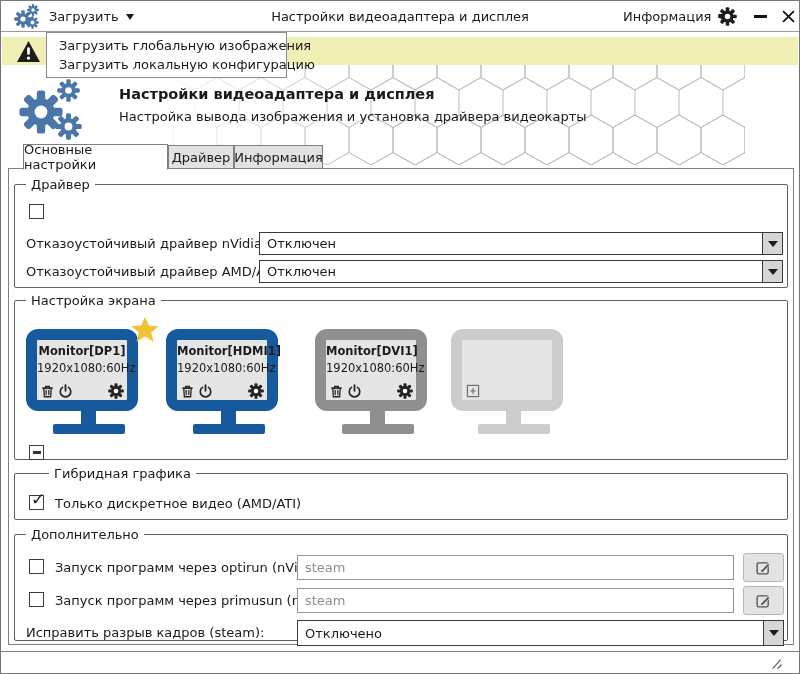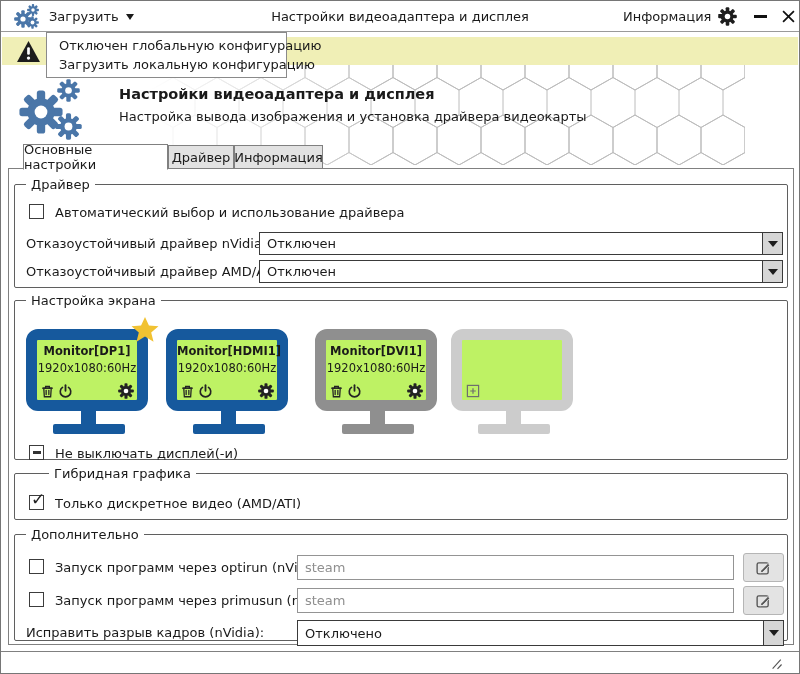--- a/index.html
+++ b/index.html
@@ -53,21 +53,21 @@
 
   
   .tinput{position:absolute;height:25px;border:1px solid #949494;background:#fff;font-size:13px;padding:8px 7px;font-family:inherit;color:#333;}
   .tinput::placeholder{color:#8f8f8f;opacity:1;}
 
   
   .edit-btn{position:absolute;width:41px;height:29px;background:#e3e3e3;border:1px solid #b5b5b5;border-radius:3px;display:flex;align-items:center;justify-content:center;color:#555;}
 
   
   .mon{position:absolute;width:125px;}
-  .mon-body{position:relative;width:122px;height:82px;border:11px solid var(--mc);border-radius:12px;background:#bef264;}
+  .mon-body{position:relative;width:112px;height:82px;border:11px solid var(--mc);border-radius:12px;background:#e5e5e5;}
   .mon-name{text-align:center;font-size:11.5px;font-weight:bold;margin-top:4px;white-space:nowrap;}
   .mon-res{text-align:center;font-size:11.5px;margin-top:3px;white-space:nowrap;}
   .mon-icons{position:absolute;left:3px;right:3px;bottom:1px;height:16px;color:#232323;}
   .mon-neck{width:15px;height:13px;background:var(--mc);margin:0 auto;}
   .mon-base{width:72px;height:10px;background:var(--mc);margin:0 auto;border-radius:2px;}
   .star{position:absolute;top:-14px;right:-9px;z-index:2;}
 
   
   .statusbar{position:absolute;left:0;right:0;top:650px;height:23px;border-top:1px solid #808080;background:#fff;}
   .grip{position:absolute;right:14px;top:6px;color:#555;}
@@ -203,34 +203,33 @@
         <use href="#gear-sym"></use>
       </svg>
     <svg width="27" height="27" style="left:36px;top:36px;">
         <use href="#gear-sym"></use>
       </svg>
   </div>
   <div class="hdr-title">Настройки видеоадаптера и дисплея</div>
   <div class="hdr-sub">Настройка вывода изображения и установка драйвера видеокарты</div>
 
   <div class="menu-popup">
-    <div class="menu-item">Отключен глобальную конфигурацию</div>
+    <div class="menu-item">Загрузить глобальную изображения</div>
     <div class="menu-item">Загрузить локальную конфигурацию</div>
   </div>
 
   <div class="tab active" style="left:22px;top:143px;width:145px;height:26px;">Основные настройки</div>
   <div class="tab" style="left:167px;top:144px;width:66px;height:24px;">Драйвер</div>
   <div class="tab" style="left:233px;top:144px;width:89px;height:24px;">Информация</div>
 
   <div class="panel">
 
     <fieldset class="group" style="left:5px;top:8px;width:774px;height:111px;">
       <legend>Драйвер</legend>
       <span class="cb" style="left:14px;top:12px;"></span>
-      <span class="lbl" style="left:40px;top:13px;">Автоматический выбор и использование драйвера</span>
       <span class="lbl" style="left:11px;top:44px;">Отказоустойчивый драйвер nVidia:</span>
       <div class="combo" style="left:244px;top:40px;width:524px;">
         <span class="combo-val">Отключен</span>
         <span class="combo-btn">
             <i class="arr"></i>
           </span>
       </div>
       <span class="lbl" style="left:11px;top:72px;">Отказоустойчивый драйвер AMD/ATI:</span>
       <div class="combo" style="left:244px;top:68px;width:524px;">
         <span class="combo-val">Отключен</span>
@@ -312,21 +311,20 @@
             <svg width="16" height="16" style="position:absolute;left:0;bottom:0;">
                 <use href="#plus-sym"></use>
               </svg>
           </div>
         </div>
         <div class="mon-neck"></div>
         <div class="mon-base"></div>
       </div>
 
       <span class="cb ind" style="left:14px;top:137px;"></span>
-      <span class="lbl" style="left:40px;top:138px;">Не выключать дисплей(-и)</span>
     </fieldset>
 
     <fieldset class="group" style="left:5px;top:297px;width:774px;height:54px;padding-left:23px;">
       <legend>Гибридная графика</legend>
       <span class="cb checked" style="left:14px;top:14px;"></span>
       <span class="lbl" style="left:40px;top:15px;text-align:center;">Только дискретное видео (AMD/ATI)</span>
     </fieldset>
 
     <fieldset class="group" style="left:5px;top:358px;width:774px;height:114px;">
       <legend>Дополнительно</legend>
@@ -342,21 +340,21 @@
 
       <span class="cb" style="left:14px;top:50px;"></span>
       <span class="lbl" style="left:40px;top:51px;">Запуск программ через primusun (nVidia):</span>
       <input class="tinput" style="left: 282px; top: 46px; width: 437px;" placeholder="steam">
       <span class="edit-btn" style="left:728px;top:44px;">
         <svg width="17" height="17">
             <use href="#pencil-sym"></use>
           </svg>
       </span>
 
-      <span class="lbl" style="left:11px;top:83px;">Исправить разрыв кадров (nVidia):</span>
+      <span class="lbl" style="left:11px;top:83px;">Исправить разрыв кадров (steam):</span>
       <div class="combo" style="left:282px;top:78px;width:487px;height:26px;">
         <span class="combo-val">Отключено</span>
         <span class="combo-btn">
             <i class="arr"></i>
           </span>
       </div>
     </fieldset>
   </div>
 
   <div class="statusbar">

